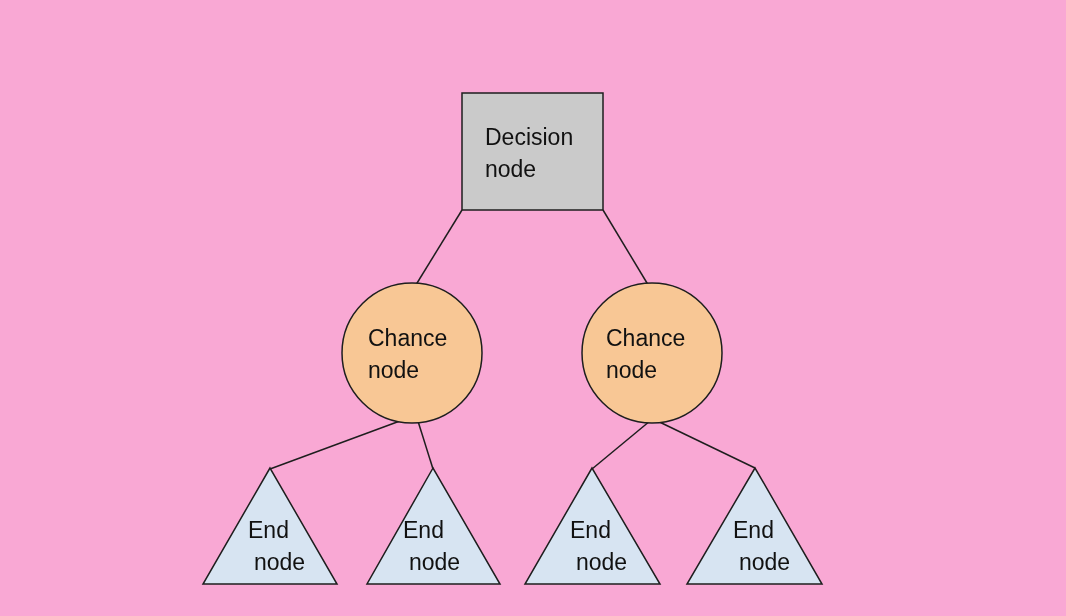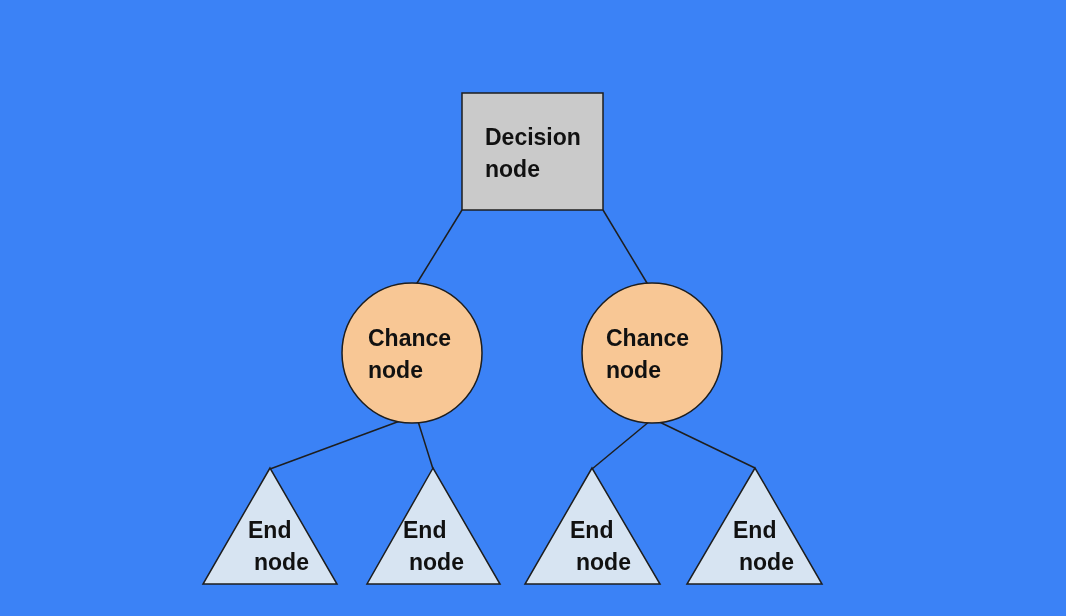--- a/index.html
+++ b/index.html
@@ -4,23 +4,22 @@
 <style>
   html, body {
     margin: 0;
     padding: 0;
     background: #ffffff;
   }
   .canvas {
     position: relative;
     width: 1066px;
     height: 616px;
-    background: #3b82f6;
+    background: #f9a8d4;
     overflow: hidden;
-    font-weight: bold;
   }
   svg {
     display: block;
   }
   .edge {
     stroke-width: 1.5;
     fill: none;
   }
   .shape {
     stroke-width: 1.5;

